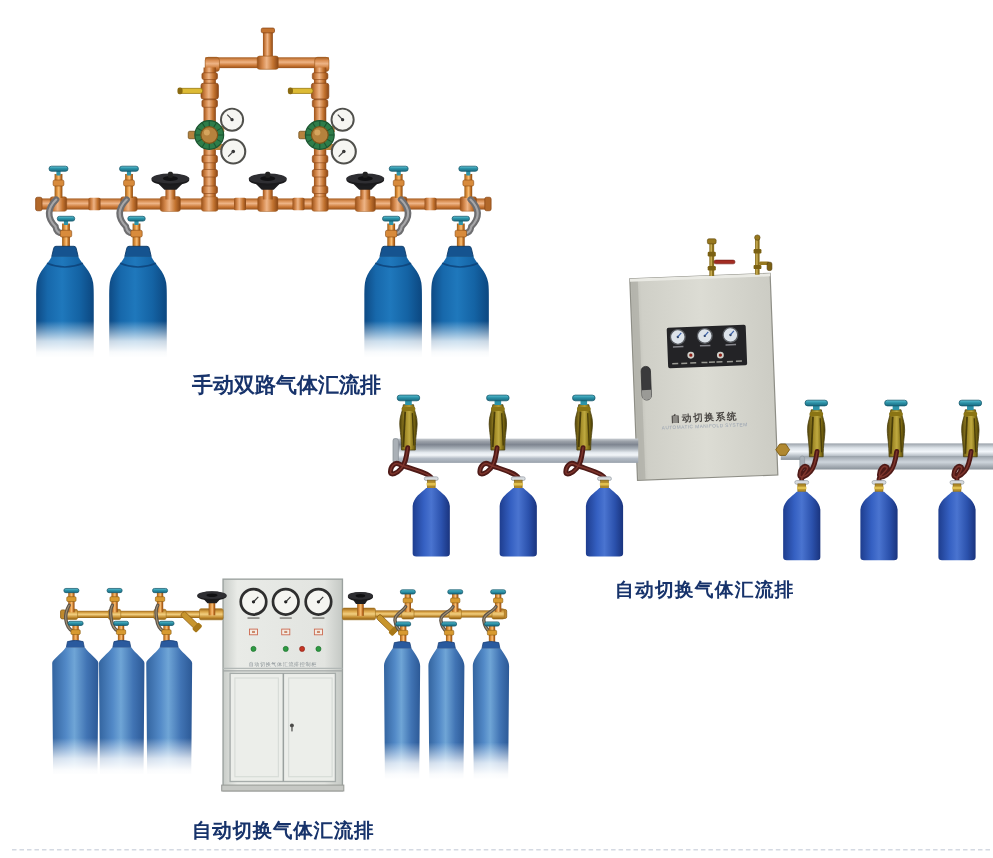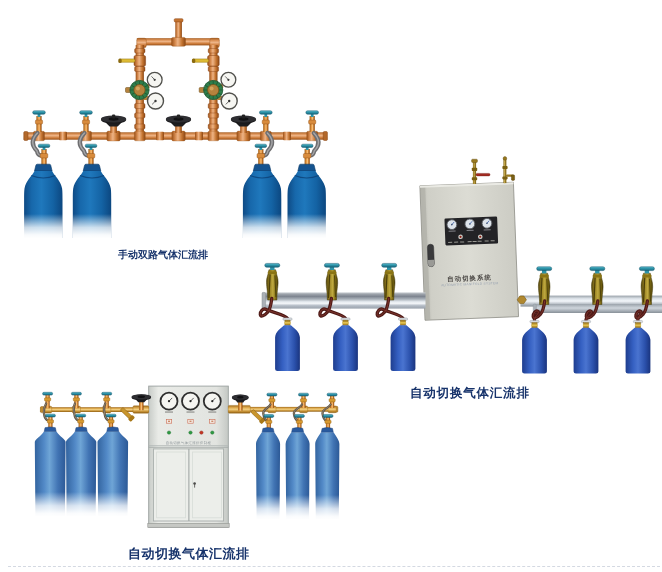--- a/index.html
+++ b/index.html
@@ -535,16 +535,16 @@
 <path d="M 261.7 432.4 L 274.4 432.4 C 277.1 436.4, 280.1 440.4, 280.1 444.0 L 279.5 519.0 L 256.6 519.0 L 256.0 444.0 C 256.0 440.4, 259.1 436.4, 261.7 432.4 Z" fill="url(#blue3)"></path>
 <rect x="255.5" y="495.0" width="25.1" height="25.0" fill="url(#fadeW)"></rect>
 <path d="M 292.4 428.4 Q 297.6 426.8 302.8 428.4 L 303.6 432.4 L 291.6 432.4 Z" fill="#2a5a9e" stroke="#1a4078" stroke-width="0.5"></path>
 <path d="M 291.2 432.4 L 304.0 432.4 C 306.6 436.4, 309.6 440.4, 309.6 444.0 L 309.0 519.0 L 286.2 519.0 L 285.6 444.0 C 285.6 440.4, 288.6 436.4, 291.2 432.4 Z" fill="url(#blue3)"></path>
 <rect x="285.1" y="495.0" width="25.0" height="25.0" fill="url(#fadeW)"></rect>
 <path d="M 322.1 428.4 Q 327.3 426.8 332.5 428.4 L 333.3 432.4 L 321.3 432.4 Z" fill="#2a5a9e" stroke="#1a4078" stroke-width="0.5"></path>
 <path d="M 320.9 432.4 L 333.7 432.4 C 336.3 436.4, 339.4 440.4, 339.4 444.0 L 338.8 519.0 L 315.8 519.0 L 315.2 444.0 C 315.2 440.4, 318.3 436.4, 320.9 432.4 Z" fill="url(#blue3)"></path>
 <rect x="314.7" y="495.0" width="25.2" height="25.0" fill="url(#fadeW)"></rect>
 </g>
 </svg>
-<div class="cap" style="left:118px;top:248px;font-size:10px;letter-spacing:0px">手动双路气体汇流排</div>
+<div class="cap" style="left:128px;top:248px;font-size:14px;letter-spacing:0px">手动双路气体汇流排</div>
 <div class="cap" style="left:410px;top:385px;font-size:12.5px;letter-spacing:0.8px">自动切换气体汇流排</div>
 <div class="cap" style="left:128px;top:545px;font-size:13px;letter-spacing:0.5px">自动切换气体汇流排</div>
 <div style="position:absolute;left:8px;top:566px;width:652px;height:0;border-top:1px dashed #d4d9e2"></div>
 </div>
 </body></html>

